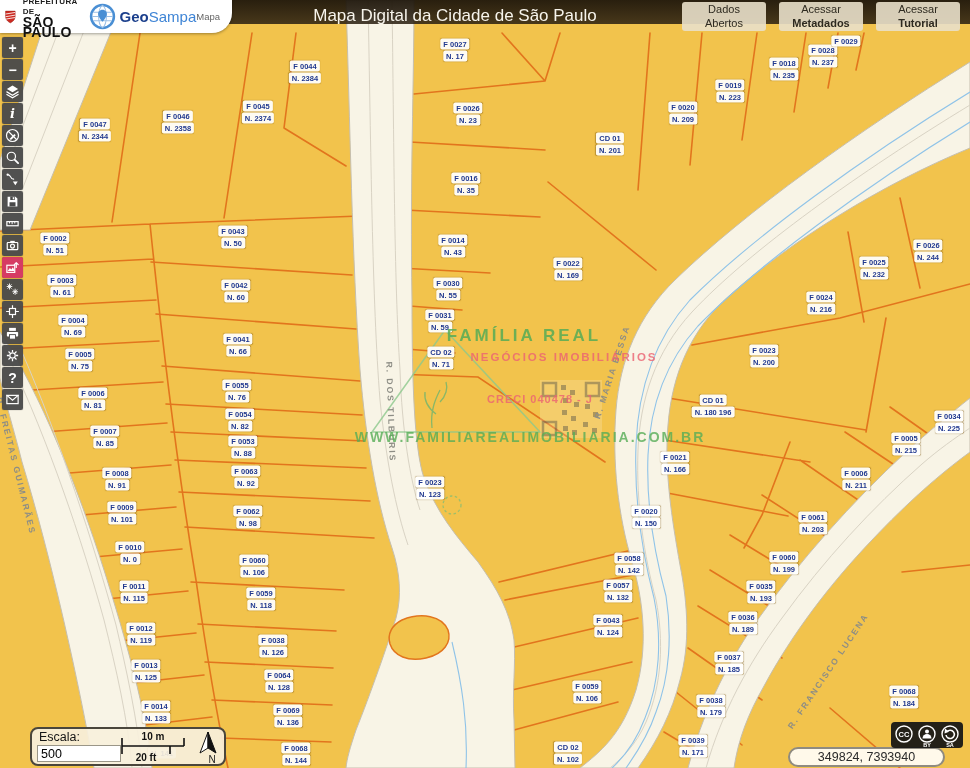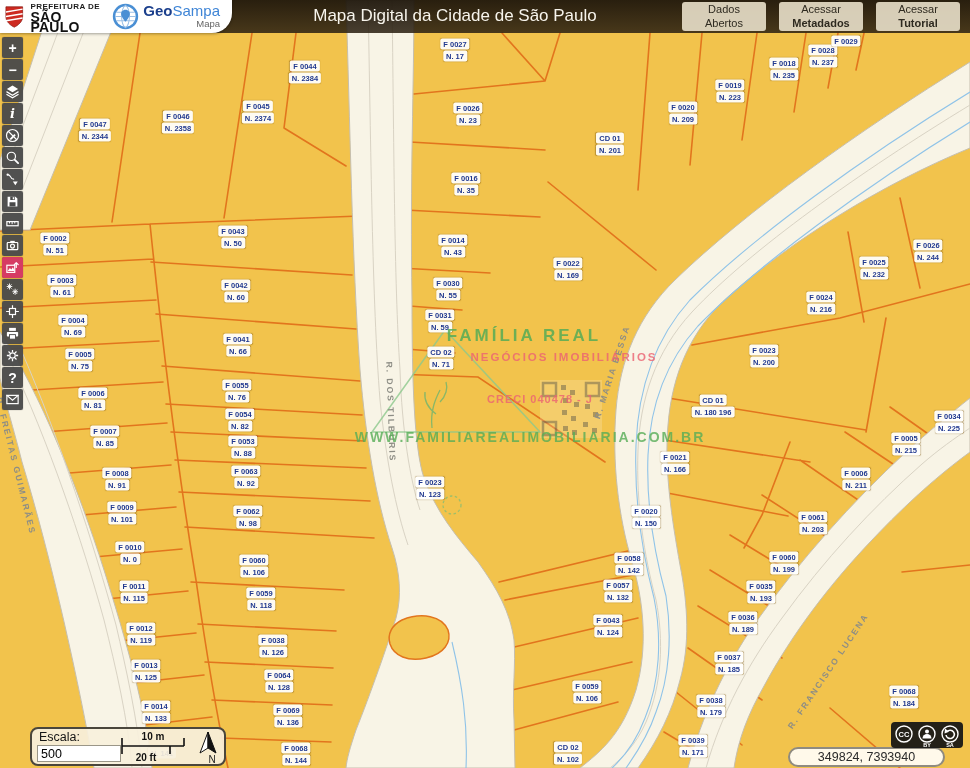--- a/index.html
+++ b/index.html
@@ -18,30 +18,30 @@
     font-weight:bold;font-size:8.5px;letter-spacing:2px;white-space:nowrap;pointer-events:none;}
 
   
   .wm{position:absolute;transform:translate(-50%,-50%);z-index:12;white-space:nowrap;pointer-events:none;}
   .wm-title{font-weight:bold;font-size:17px;letter-spacing:3px;color:rgba(86,172,86,.85);}
   .wm-sub{font-weight:bold;font-size:11.5px;letter-spacing:2px;color:rgba(235,100,115,.82);}
   .wm-creci{font-weight:bold;font-size:11px;letter-spacing:1px;color:rgba(235,100,115,.82);margin-top:28px;}
   .wm-url{font-weight:bold;font-size:14px;letter-spacing:2px;color:rgba(86,172,86,.8);padding-left:22px;}
 
   
-  .header{position:absolute;top:0;left:0;right:0;height:33px;z-index:50;
+  .header{position:absolute;top:0;left:0;right:0;height:24px;z-index:50;
     background:linear-gradient(rgba(30,22,11,.95),rgba(44,33,18,.86));}
   .brandpill{position:absolute;top:0;left:0;width:232px;height:33px;background:#fff;
     border-radius:0 0 20px 0;display:flex;align-items:center;gap:7px;padding:0 12px 0 5px;
     box-sizing:border-box;z-index:52;box-shadow:0 1px 3px rgba(0,0,0,.35);}
   .sp-text{display:flex;flex-direction:column;line-height:10px;}
   .sp-1{font-size:8px;font-weight:bold;color:#1c1c1c;letter-spacing:.4px;}
   .sp-2{font-size:14px;font-weight:900;color:#111;letter-spacing:.2px;}
   .gs-wrap{display:flex;align-items:center;gap:4px;margin-left:4px;}
-  .gs-text{display:flex;flex-direction:column;align-items:flex-end;line-height:15px;}
+  .gs-text{display:flex;align-items:flex-end;line-height:15px;}
   .gs-row{font-size:15px;font-weight:bold;}
   .gs-geo{color:#1b3f8c;} .gs-sampa{color:#3f85d6;font-weight:normal;}
   .gs-mapa{font-size:9.5px;color:#666;margin-top:-2px;}
   .htitle{position:absolute;left:455px;top:6px;transform:translateX(-50%);
     color:#f7f4ec;font-size:17px;white-space:nowrap;z-index:51;}
   .hbtns{position:absolute;right:10px;top:2px;display:flex;gap:13px;z-index:51;margin-left:42px;}
   .hbtn{background:rgba(233,224,202,.9);border-radius:3px;padding:1px 9px;min-width:66px;
     text-align:center;font-size:11px;color:#2e2a20;line-height:13.5px;cursor:pointer;}
   .hbtn .b{font-weight:bold;}
 

